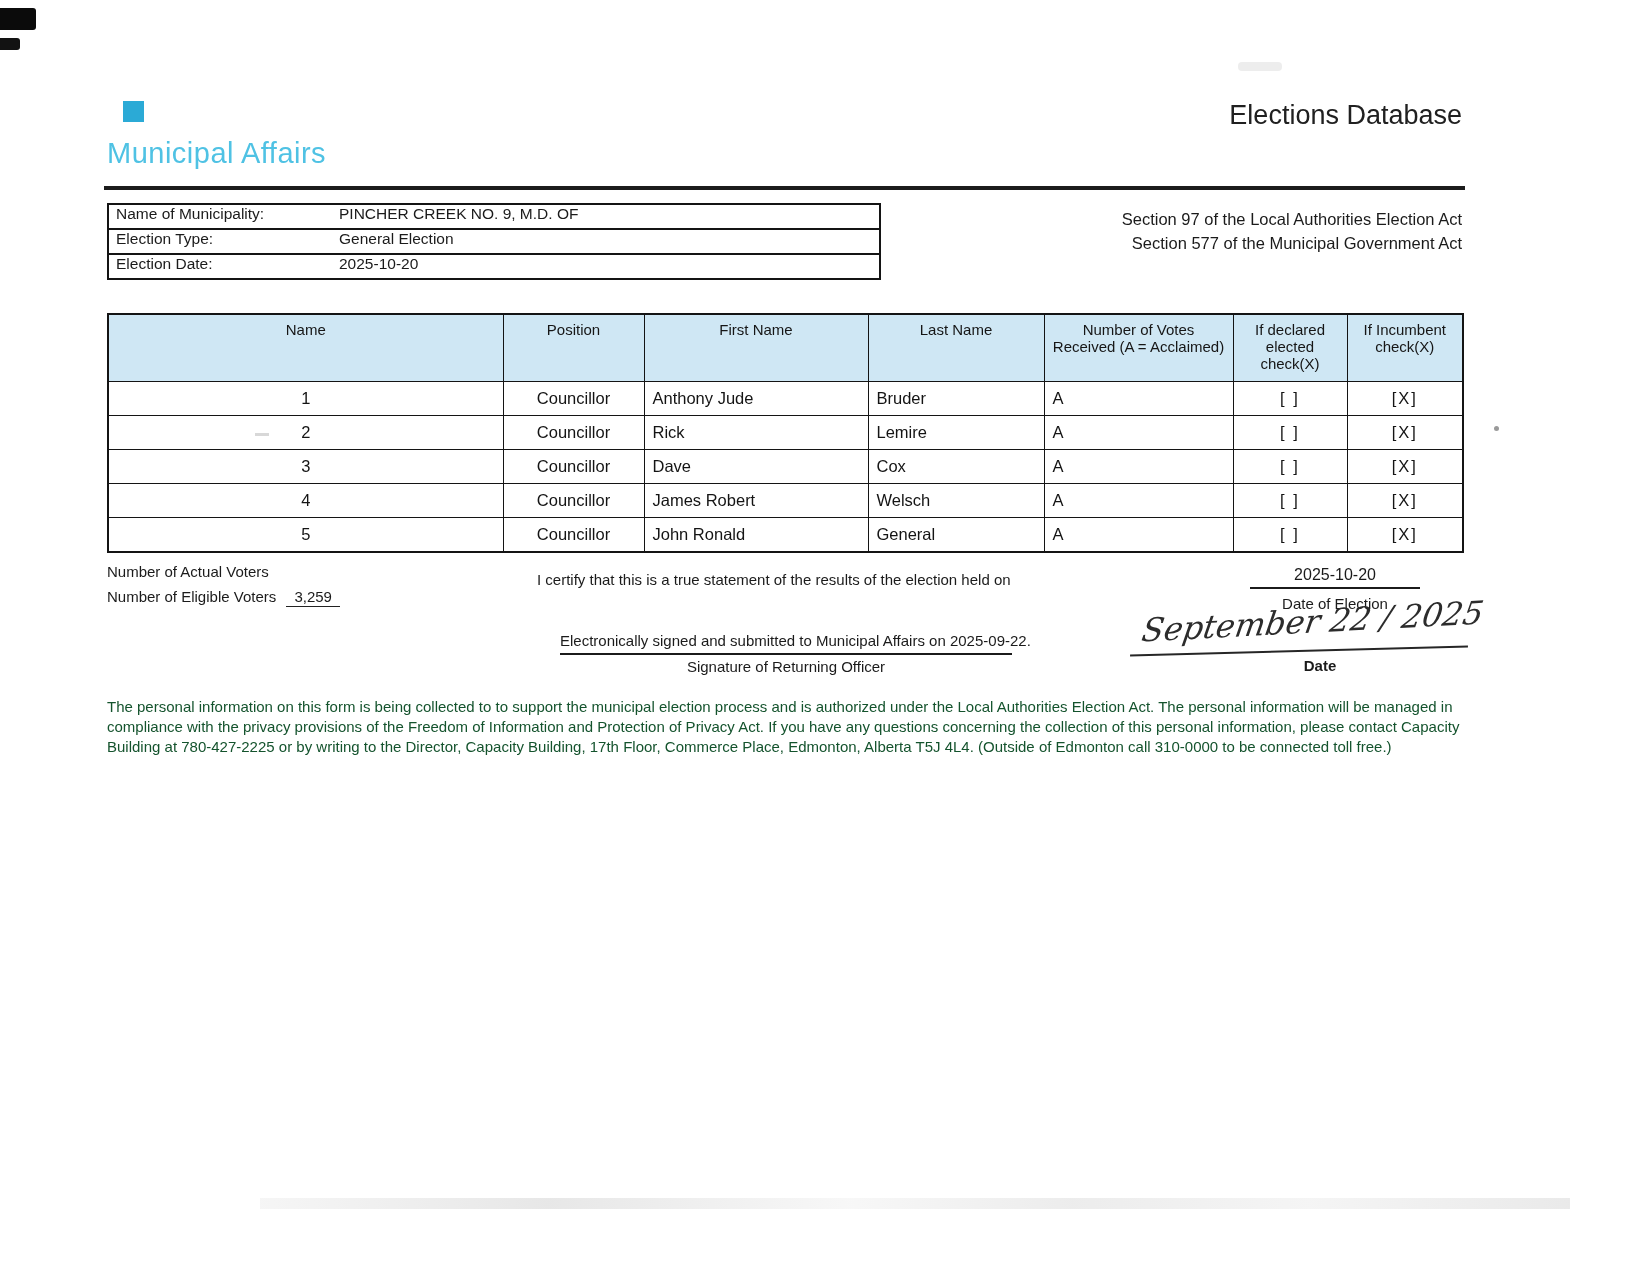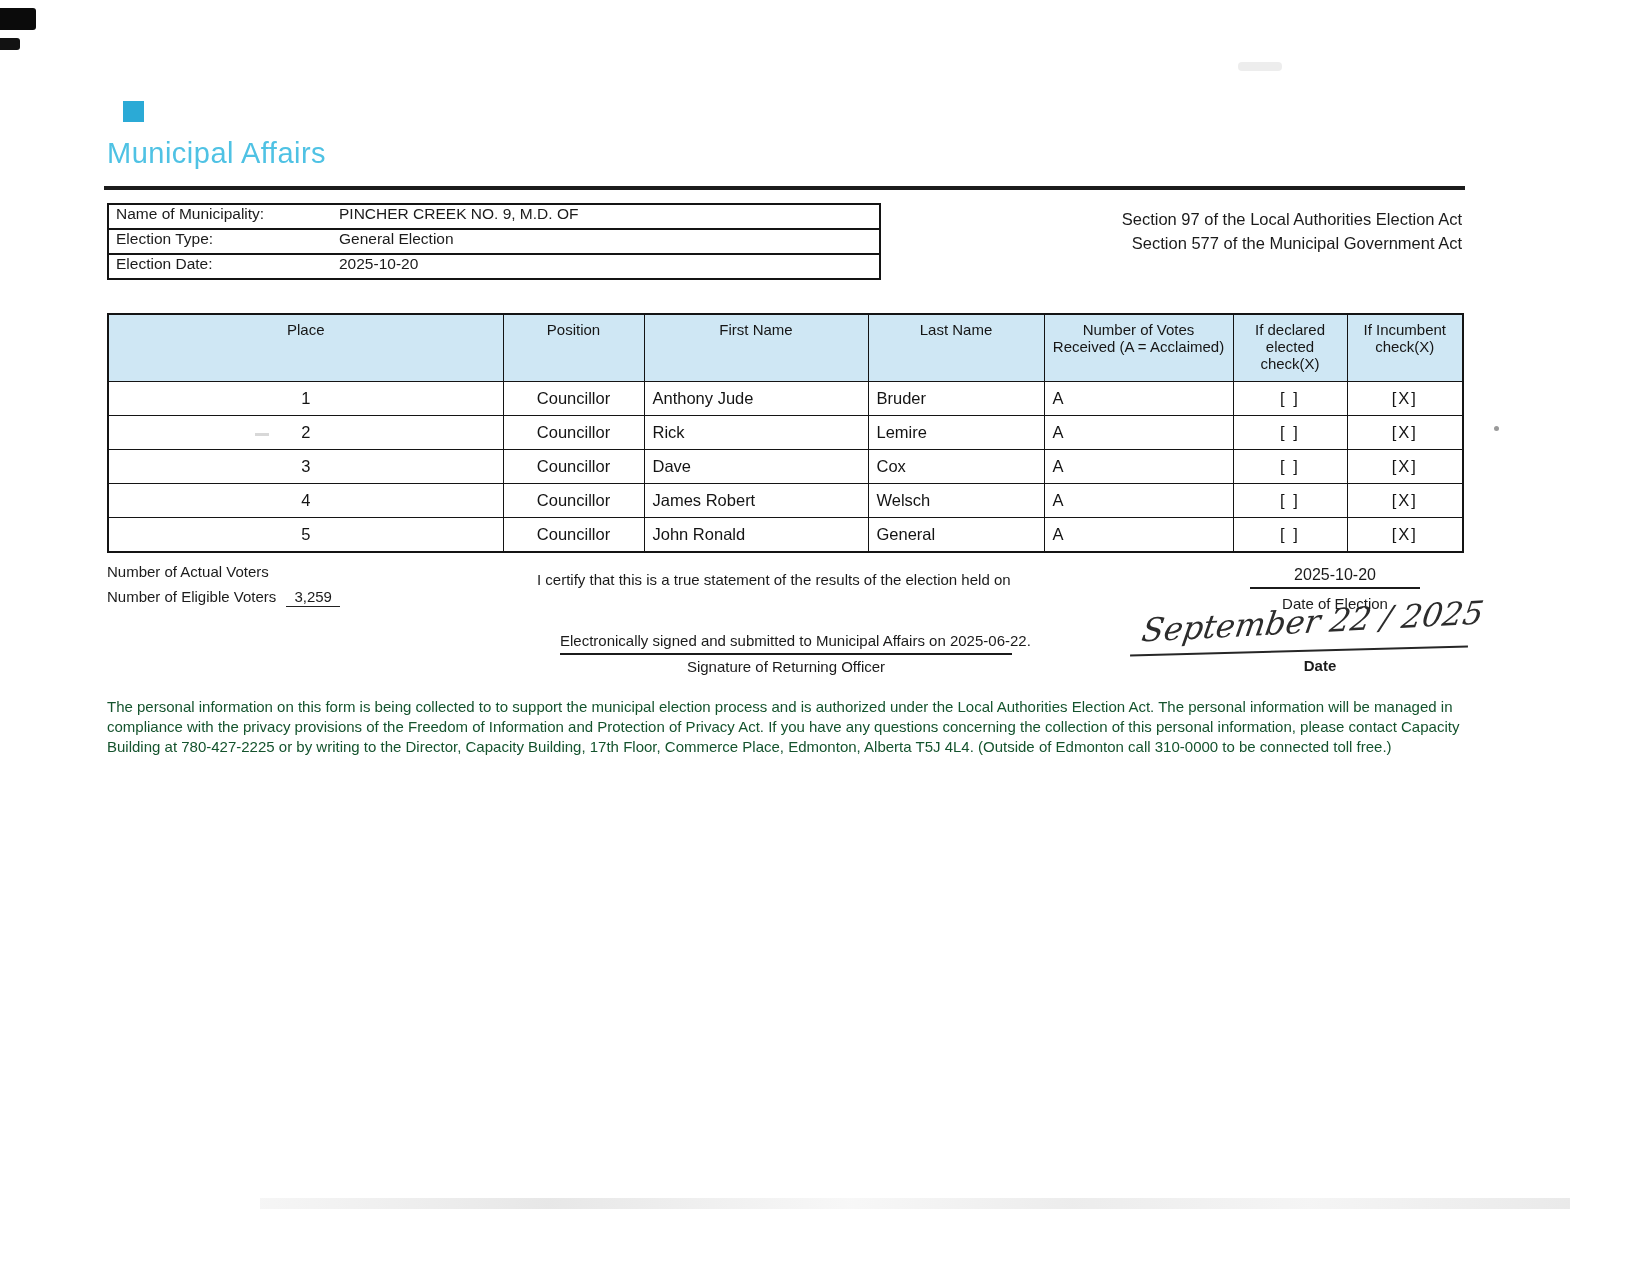--- a/index.html
+++ b/index.html
@@ -91,20 +91,21 @@
   <div class="art art-blob1"></div>
   <div class="art art-blob2"></div>
   <div class="art art-smudge"></div>
   <div class="art art-dot"></div>
   <div class="art art-dot2"></div>
   <div class="art art-bottom"></div>
 
   <div class="goa-org"><span class="goa-square"></span></div>
   <div class="goa-dept">Municipal Affairs</div>
   <div class="head-right">
+    <div class="head-db">Elections Database</div>
   </div>
   <div class="head-rule"></div>
 
   <div class="info-box">
     <div class="info-row">
       <span class="info-label">Name of Municipality:</span>
       <span class="info-value">PINCHER CREEK NO. 9, M.D. OF</span>
     </div>
     <div class="info-row">
       <span class="info-label">Election Type:</span>
@@ -127,21 +128,21 @@
         <col style="width:395px">
           <col style="width:141px">
           <col style="width:224px">
         <col style="width:176px">
           <col style="width:189px">
           <col style="width:114px">
           <col style="width:116px">
       </colgroup>
       <thead>
         <tr>
-          <th>Place</th>
+          <th>Name</th>
           <th>Position</th>
           <th>First Name</th>
           <th>Last Name</th>
           <th>Number of Votes Received (A = Acclaimed)</th>
           <th>If declared elected check(X)</th>
           <th>If Incumbent check(X)</th>
         </tr>
       </thead>
       <tbody>
         <tr>
@@ -197,21 +198,21 @@
   <div class="cert-text" style="left:107px; top:588px;">
     <span>Number of Eligible Voters</span>
     <span class="uline-val" style="margin-left:6px;">3,259</span>
   </div>
 
   <div class="cert-text" style="left:537px; top:571px;">I certify that this is a true statement of the results of the election held on</div>
 
   <div class="date-block">2025-10-20</div>
   <div class="date-caption">Date of Election</div>
 
-  <div class="cert-text" style="left:560px; top:632px;">Electronically signed and submitted to Municipal Affairs on 2025-06-22.</div>
+  <div class="cert-text" style="left:560px; top:632px;">Electronically signed and submitted to Municipal Affairs on 2025-09-22.</div>
   <div class="sig-line"></div>
   <div class="sig-caption">Signature of Returning Officer</div>
 
   <div class="handwritten">September 22 / 2025</div>
   <div class="hand-line"></div>
   <div class="hand-date-caption">Date</div>
 
   <div class="privacy">The personal information on this form is being collected to to support the municipal election process and is authorized under the Local Authorities Election Act.  The personal information will be managed in compliance with the privacy provisions of the Freedom of Information and Protection of Privacy Act.  If you have any questions concerning the collection of this personal information, please contact Capacity Building at 780-427-2225 or by writing to the Director, Capacity Building, 17th Floor, Commerce Place, Edmonton, Alberta T5J 4L4. (Outside of Edmonton call 310-0000 to be connected toll free.)</div>
 
 </div>

